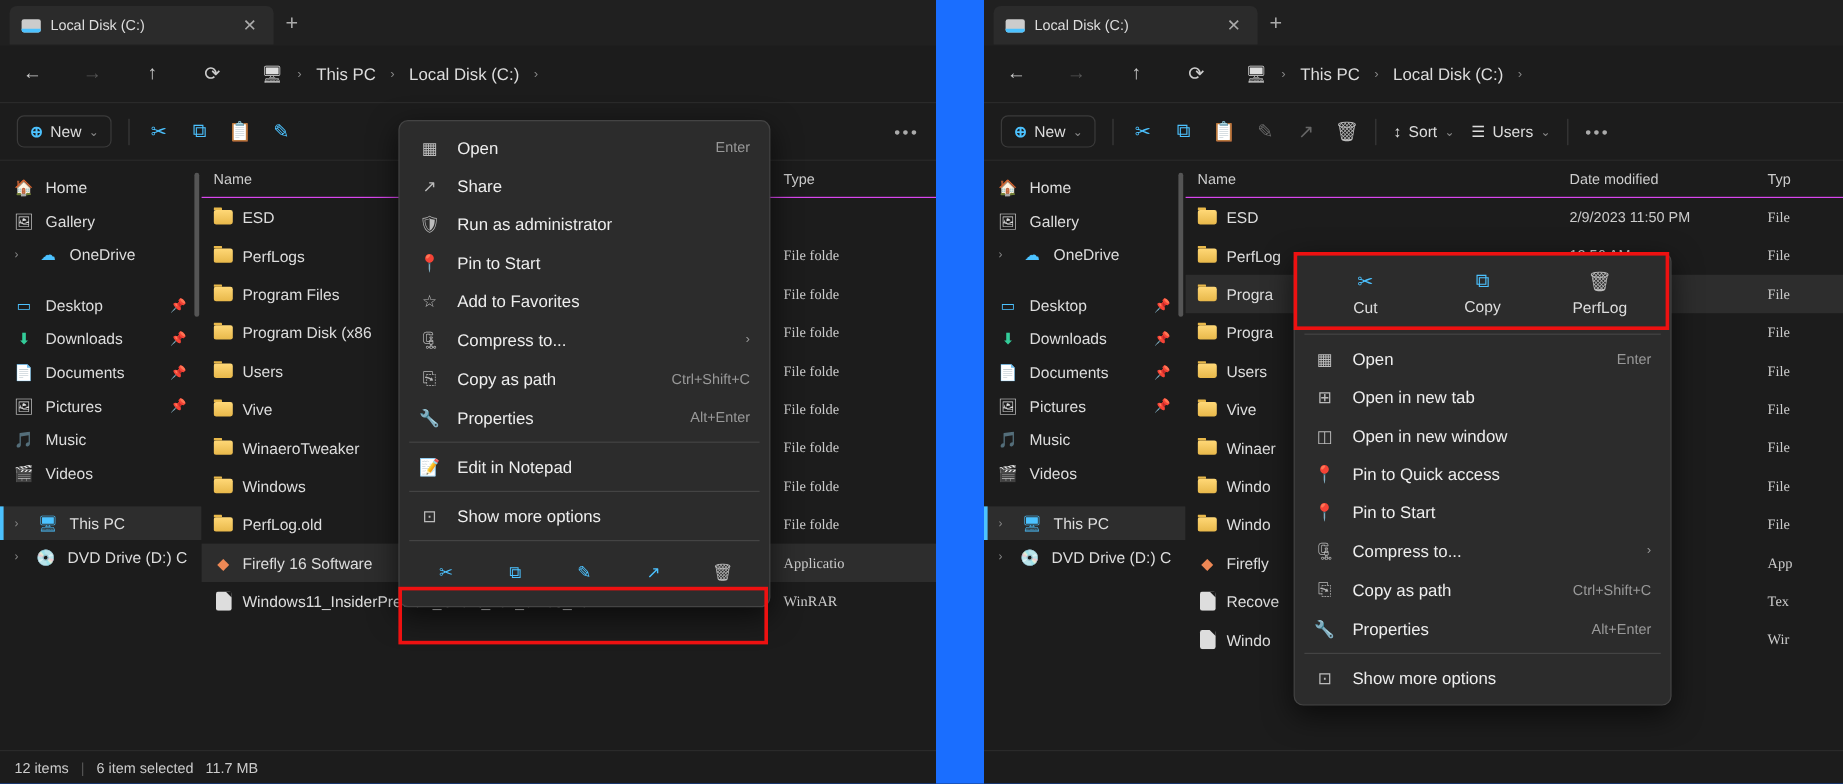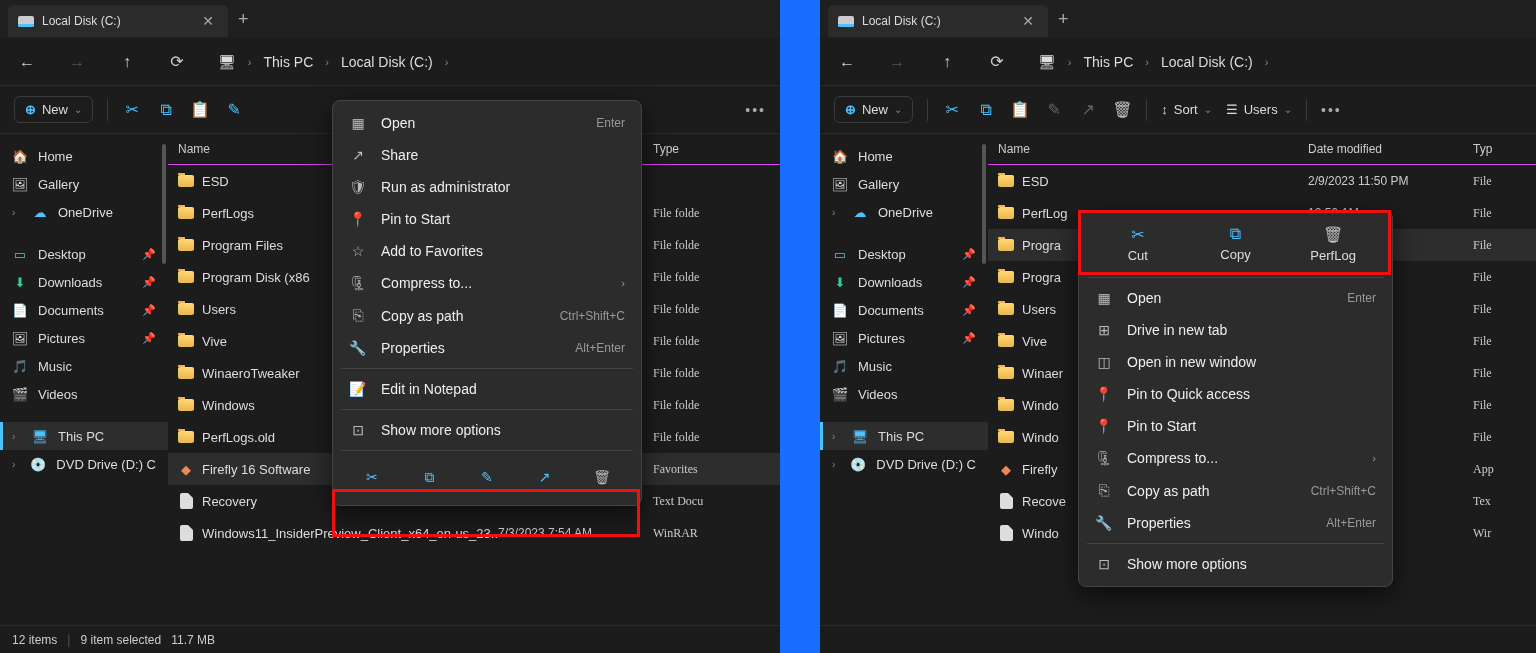--- a/index.html
+++ b/index.html
@@ -283,44 +283,34 @@
               <span>Windows</span>
             </div>
             <div class="datecell"></div>
             <div class="typecell">File folde</div>
           </div>
           <div class="row">
             <div class="namecell">
               <span class="ico">
                 <span class="folder"></span>
               </span>
-              <span>PerfLogs.old</span>
+              <span>PerfLog.old</span>
             </div>
             <div class="datecell"></div>
             <div class="typecell">File folde</div>
           </div>
           <div class="row selected">
             <div class="namecell">
               <span class="ico">
                 <span style="color:#e85">◆</span>
               </span>
               <span>Firefly 16 Software</span>
             </div>
             <div class="datecell"></div>
-            <div class="typecell">Favorites</div>
-          </div>
-          <div class="row">
-            <div class="namecell">
-              <span class="ico">
-                <span class="file"></span>
-              </span>
-              <span>Recovery</span>
-            </div>
-            <div class="datecell"></div>
-            <div class="typecell">Text Docu</div>
+            <div class="typecell">Applicatio</div>
           </div>
           <div class="row">
             <div class="namecell">
               <span class="ico">
                 <span class="file"></span>
               </span>
               <span>Windows11_InsiderPreview_Client_x64_en-us_23...</span>
             </div>
             <div class="datecell">7/3/2023 7:54 AM</div>
             <div class="typecell">WinRAR</div>
@@ -383,21 +373,21 @@
       <span class="ctxiconbtn">✎</span>
       <span class="ctxiconbtn">↗</span>
       <span class="ctxiconbtn" style="color:#bbb">🗑</span>
     </div>
   </div>
   <div class="hl" style="left:332px; top:489px; width:308px; height:48px;"></div>
 
   <div class="statusbar">
     <span>12 items</span>
     <span class="ssep">|</span>
-    <span>9 item selected</span>
+    <span>6 item selected</span>
     <span>11.7 MB</span>
   </div>
 </div>
 
 <div class="divider"></div>
 
 <div class="panel right">
   <div class="titlebar">
     <div class="tab">
       <span class="ico">
@@ -657,21 +647,21 @@
         </div>
     </div>
     <div class="ctxsep"></div>
     <div class="ctxitem">
         <span class="cicon">▦</span>
         <span class="clabel">Open</span>
         <span class="cshort">Enter</span>
       </div>
     <div class="ctxitem">
         <span class="cicon">⊞</span>
-        <span class="clabel">Drive in new tab</span>
+        <span class="clabel">Open in new tab</span>
       </div>
     <div class="ctxitem">
         <span class="cicon">◫</span>
         <span class="clabel">Open in new window</span>
       </div>
     <div class="ctxitem">
         <span class="cicon">📍</span>
         <span class="clabel">Pin to Quick access</span>
       </div>
     <div class="ctxitem">

